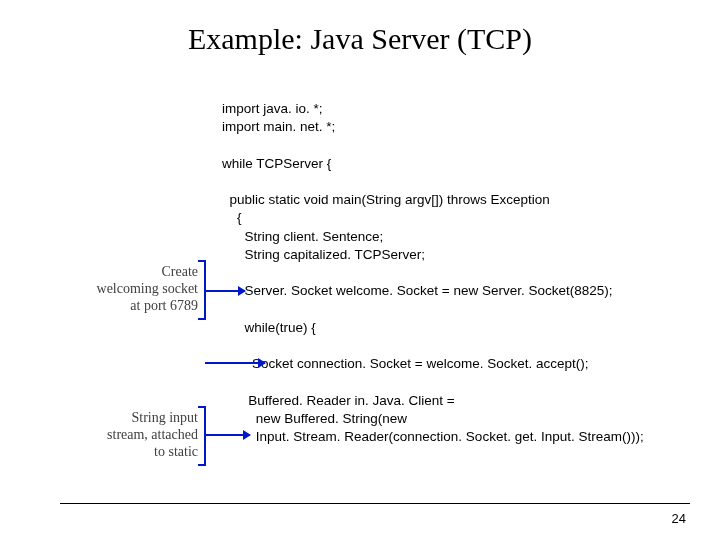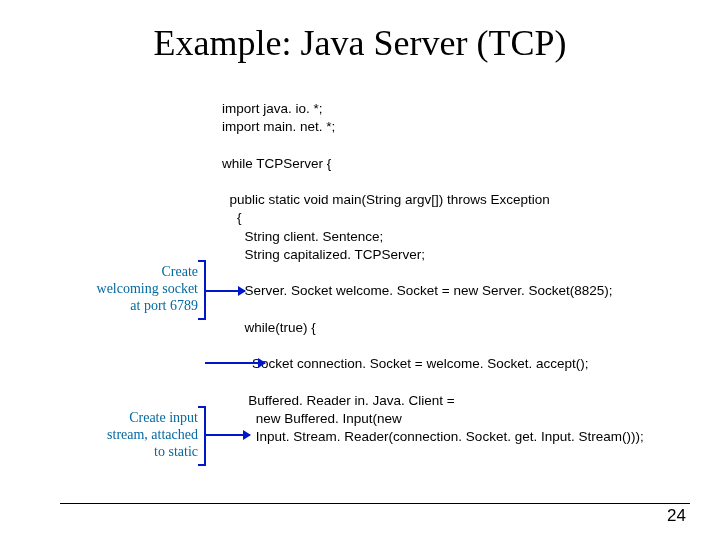--- a/index.html
+++ b/index.html
@@ -14,21 +14,21 @@
   }
   .slide {
     width: 720px;
     height: 540px;
     position: relative;
     box-sizing: border-box;
     padding: 18px 30px 0 30px;
   }
   .title {
     font-family: "Comic Sans MS", "Comic Sans", cursive;
-    font-size: 36px;
+    font-size: 30px;
     text-align: center;
     color: #000;
     margin-top: 4px;
     margin-bottom: 18px;
   }
   .code-block {
     position: absolute;
     left: 222px;
     top: 100px;
     width: 480px;
@@ -44,21 +44,21 @@
     top: 0;
     width: 202px;
     height: 540px;
   }
   .anno {
     position: absolute;
     right: 0;
     font-family: "Comic Sans MS", "Comic Sans", cursive;
     font-size: 14px;
     line-height: 1.2;
-    color: #0369a1;
+    color: #404040;
     text-align: right;
     padding: 2px 4px 2px 2px;
   }
   .anno .bracket {
     position: absolute;
     right: -4px;
     top: -2px;
     height: calc(100% + 2px);
     width: 6px;
     border-top: 2px solid #0018c8;
@@ -85,21 +85,21 @@
     left: 60px;
     right: 30px;
     bottom: 36px;
     border-top: 1px solid #000;
   }
   .pagenum {
     position: absolute;
     right: 34px;
     bottom: 14px;
     font-family: Arial, Helvetica, sans-serif;
-    font-size: 17px;
+    font-size: 13px;
     color: #000;
   }
 </style>
 </head>
 <body>
 
 <div class="slide">
 
   <div class="title">Example: Java Server (TCP)</div>
 
@@ -113,37 +113,37 @@
 <span>      String client. Sentence;</span>
 <span>      String capitalized. TCPServer;</span>
 <span></span>
 <span>      Server. Socket welcome. Socket = new Server. Socket(8825);</span>
 <span></span>
 <span>      while(true) {</span>
 <span></span>
 <span>        Socket connection. Socket = welcome. Socket. accept();</span>
 <span></span>
 <span>       Buffered. Reader in. Java. Client =</span>
-<span>         new Buffered. Input(new</span>
+<span>         new Buffered. String(new</span>
 <span>         Input. Stream. Reader(connection. Socket. get. Input. Stream()));</span></div>
 
   <div class="annotations">
 
     <div class="anno" style="top:262px; width:150px;">
       <span>Create</span><br>
       <span>welcoming socket</span><br>
       <span>at port 6789</span>
       <div class="bracket"></div>
     </div>
     <div class="arrow" style="top:290px; left:205px; width:40px;"></div>
 
     <div class="arrow" style="top:362px; left:205px; width:60px;"></div>
 
     <div class="anno" style="top:408px; width:150px;">
-      <span>Create input</span><br>
+      <span>String input</span><br>
       <span>stream, attached</span><br>
       <span>to static</span>
       <div class="bracket"></div>
     </div>
     <div class="arrow" style="top:434px; left:205px; width:45px;"></div>
 
   </div>
 
   <div class="hr"></div>
   <div class="pagenum">24</div>

